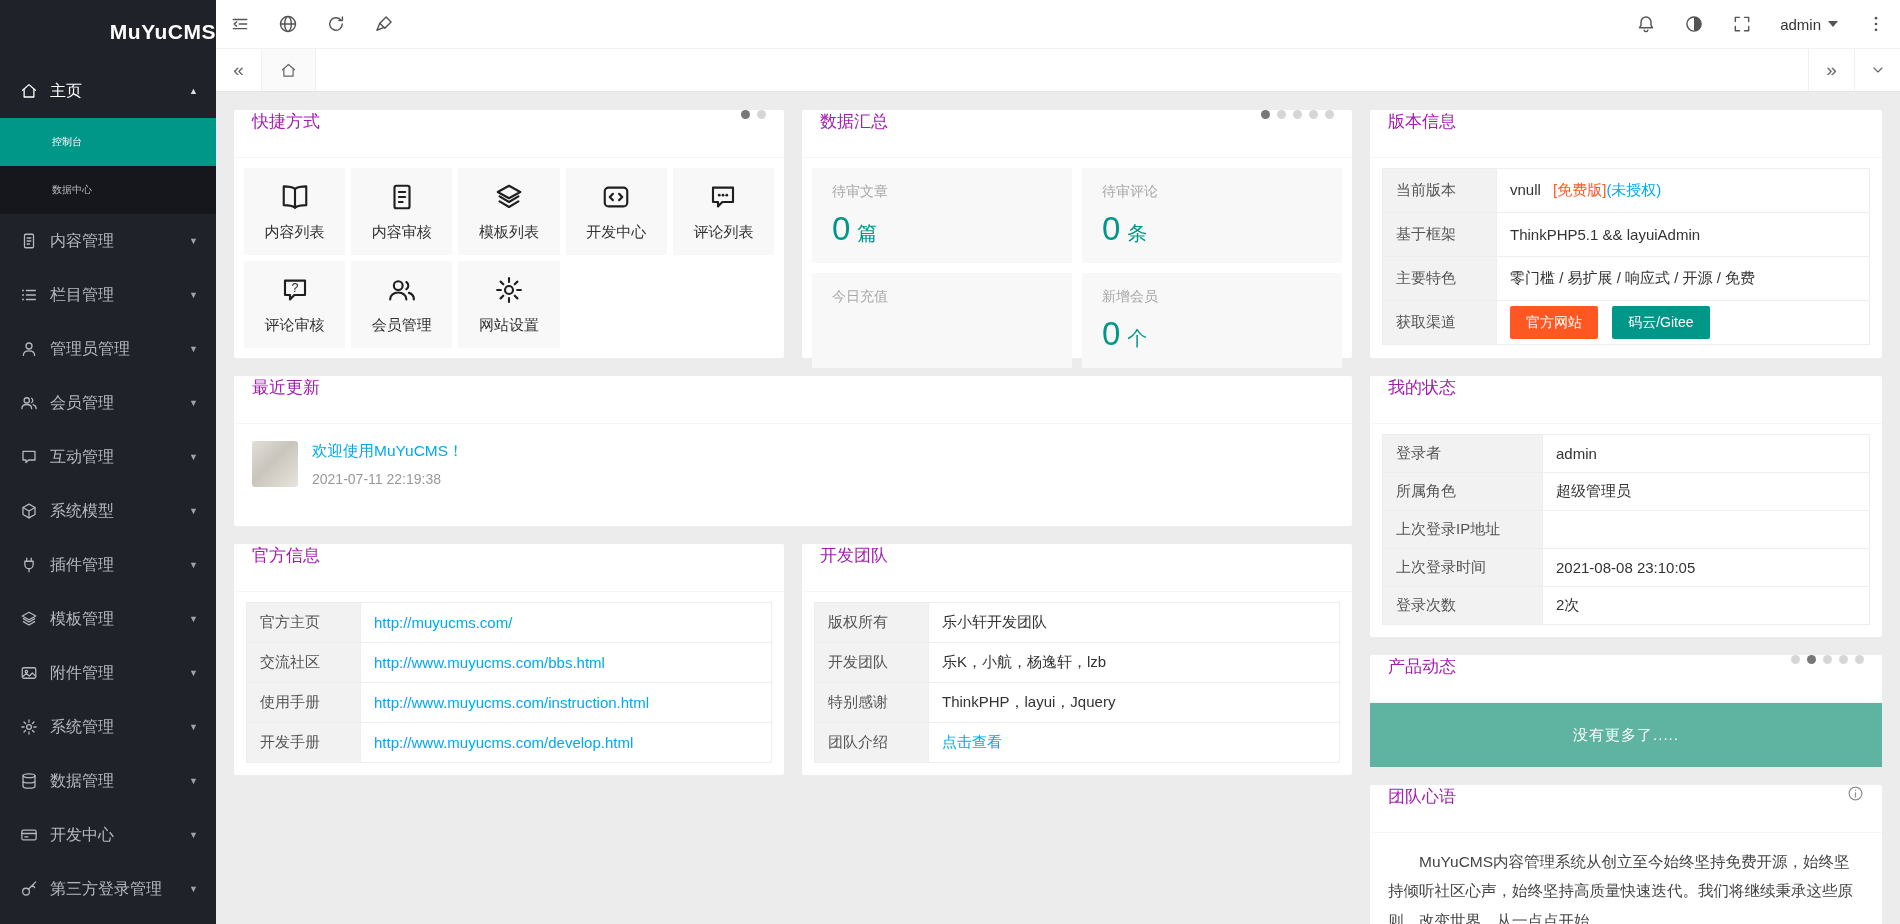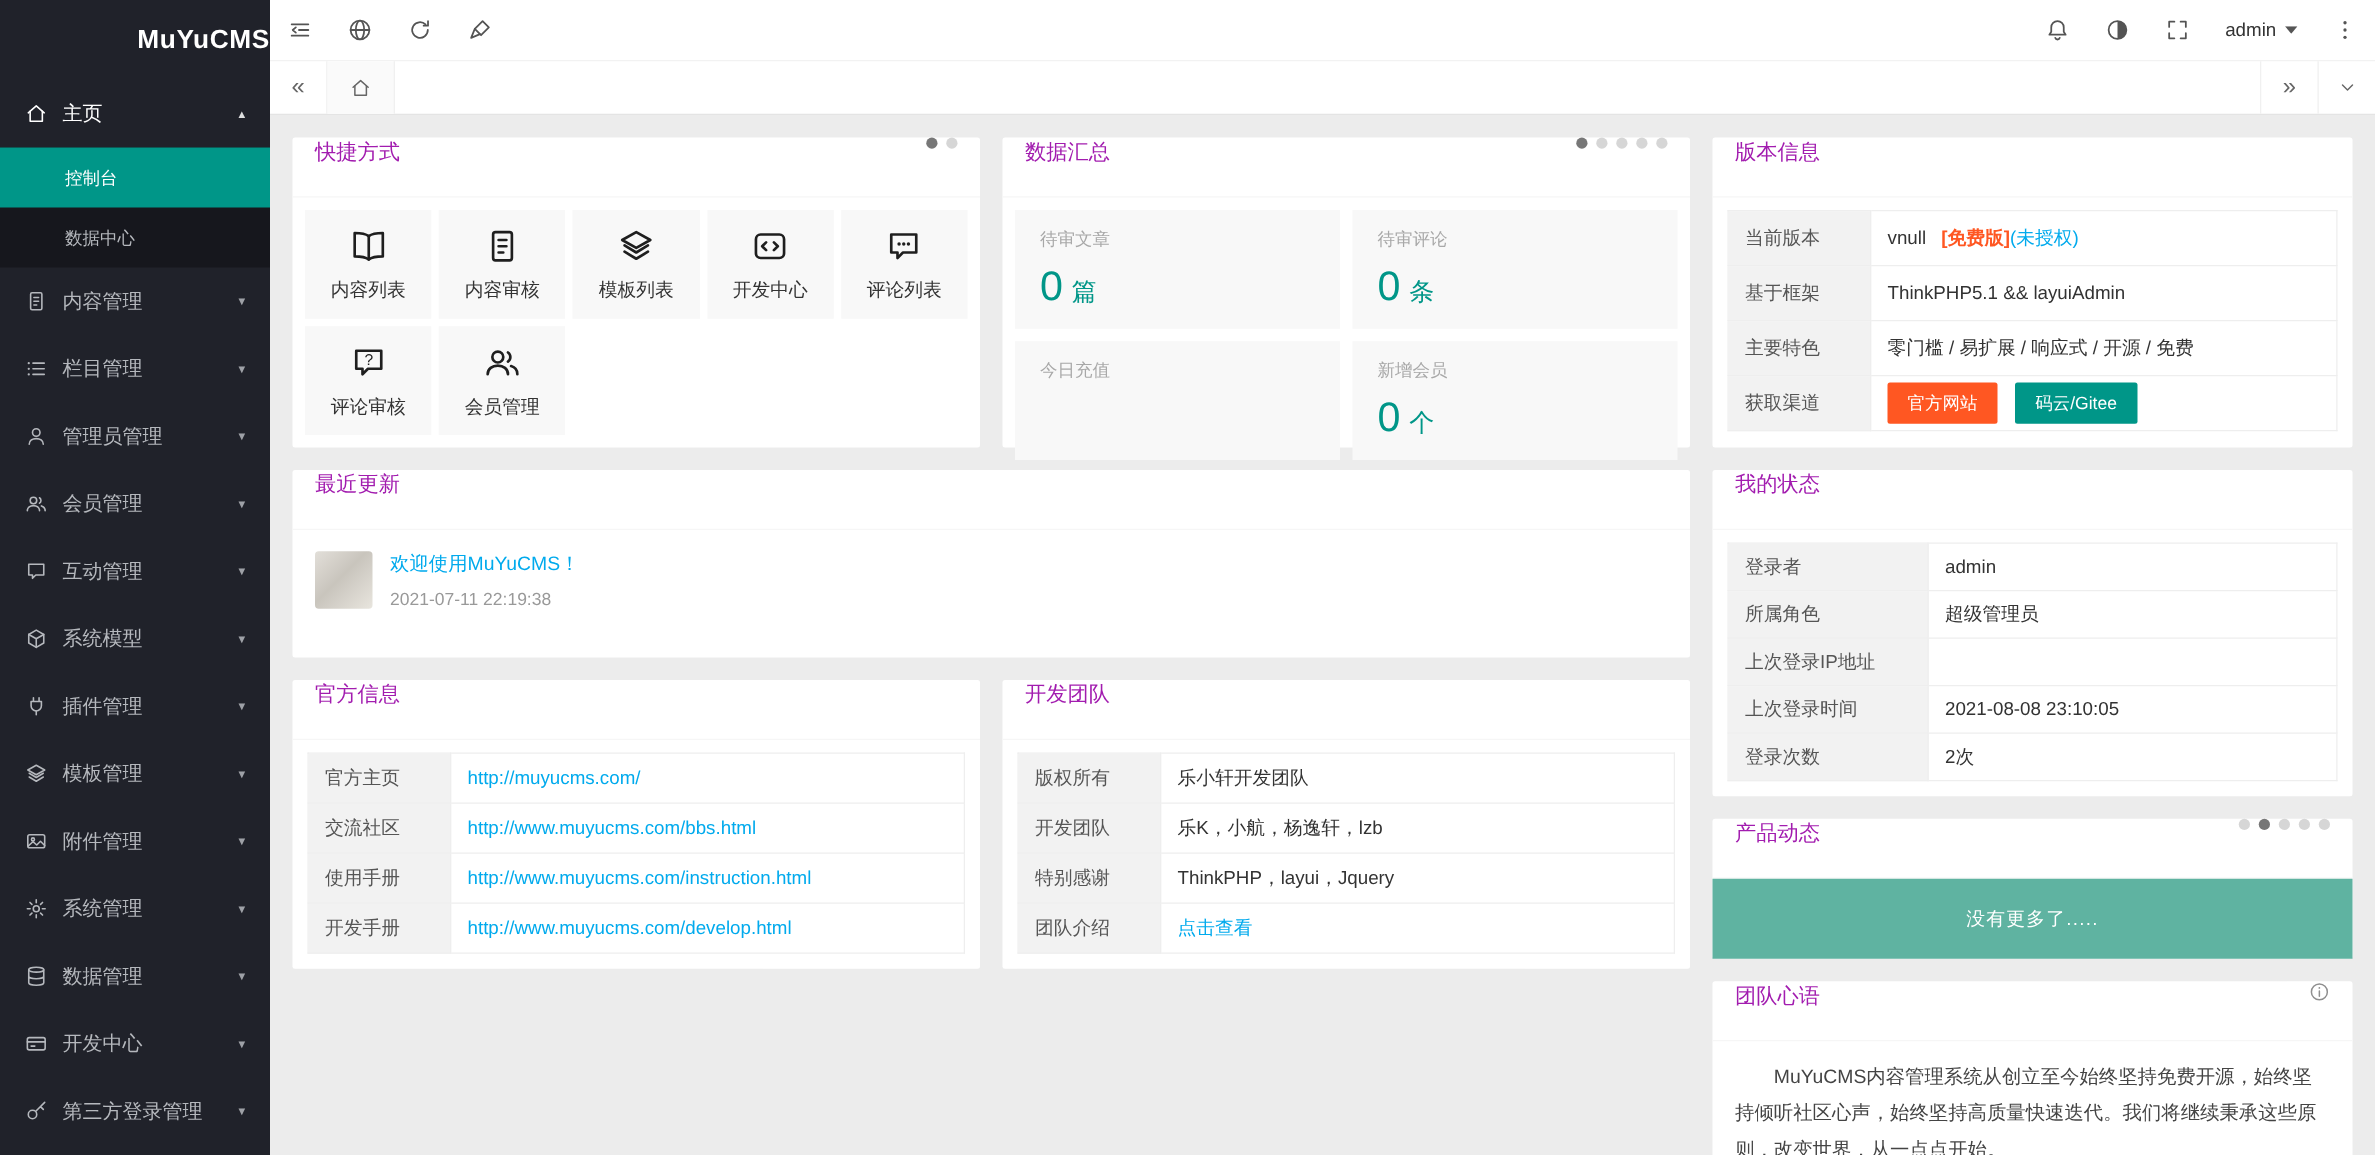--- a/index.html
+++ b/index.html
@@ -10,21 +10,21 @@
 
   
   .sidebar{width:216px;height:100%;background:#20222A;flex-shrink:0;overflow:hidden}
   .logo{height:64px;line-height:64px;text-align:right;color:#fff;font-size:21px;font-weight:bold;letter-spacing:.5px}
   .nav-item{position:relative;height:54px;display:flex;align-items:center;padding:0 20px;cursor:pointer;font-size:16px;color:#b5b8bd}
   .nav-item.open{color:#fff}
   .nav-icon{width:18px;height:18px;margin-right:12px;display:inline-flex;flex-shrink:0}
   .nav-icon svg{width:18px;height:18px}
   .caret{position:absolute;right:18px;font-size:9px;opacity:.85}
   .nav-children{background:rgba(0,0,0,.3)}
-  .nav-child{height:48px;line-height:48px;padding-left:52px;font-size:14px;color:#b5b8bd;cursor:pointer}
+  .nav-child{height:48px;line-height:48px;padding-left:52px;font-size:10px;color:#b5b8bd;cursor:pointer}
   .nav-child.active{background:#009688;color:#fff}
 
   
   .main{flex:1;display:flex;flex-direction:column;height:100%;min-width:0}
   .topbar{height:48px;background:#fff;display:flex;align-items:center;flex-shrink:0}
   .tb-btn{width:48px;height:48px;display:flex;align-items:center;justify-content:center;color:#545454;cursor:pointer}
   .tb-btn svg{width:20px;height:20px}
   .tb-right{margin-left:auto;display:flex;align-items:center}
   .admin{display:flex;align-items:center;gap:7px;padding:0 14px;height:48px;cursor:pointer;font-size:15px;color:#333}
   .admin svg{width:10px;height:6px;color:#555}
@@ -60,21 +60,21 @@
   .stat-value{margin-top:9px;color:#009688}
   .stat-num{font-size:33px}
   .stat-unit{font-size:20px;margin-left:7px}
 
   .card-body{padding:10px 12px 12px}
   table.kv{width:100%;border-collapse:collapse}
   .kv td{border:1px solid #eee;font-size:15px;color:#333;height:44px;padding:0 13px}
   .kv td.k{background:#f2f2f2;width:114px;color:#555}
   .kv a{color:#01AAED;text-decoration:none;cursor:pointer}
   .ver-name{margin-right:8px}
-  .ver-edition{color:#FF5722;font-weight:bold}
+  .ver-edition{color:#FF5722;font-weight:normal}
   .ver-license{color:#01AAED}
   .btn{display:inline-block;height:33px;line-height:33px;padding:0 16px;color:#fff;font-size:14px;border-radius:2px;border:none;cursor:pointer;margin-right:10px;font-family:inherit}
   .btn-site{background:#FF5722}
   .btn-gitee{background:#009688}
 
   .recent{min-height:150px;grid-column:1/-1}
   .recent-body{padding:17px 18px;display:flex;align-items:center}
   .thumb{width:46px;height:46px;border-radius:3px;margin-right:14px;flex-shrink:0;
          background:linear-gradient(135deg,#e2dfd9 0%,#c9c5bd 45%,#e8e5de 100%)}
   .recent-title{color:#01AAED;font-size:15.5px;cursor:pointer}
@@ -414,20 +414,27 @@
               </svg>
             <span class="quick-label">评论审核</span>
           </div>
           <div class="quick-cell">
             <svg class="ic" viewBox="0 0 24 24">
                 <circle cx="9" cy="8.5" r="3.5"></circle>
                 <path d="M2.5 19.5c0-3.5 3-5.5 6.5-5.5s6.5 2 6.5 5.5"></path>
                 <path d="M15.5 5.6a3.5 3.5 0 0 1 0 5.8M17.5 14.3c2.4.7 4 2.6 4 5.2"></path>
               </svg>
             <span class="quick-label">会员管理</span>
+          </div>
+          <div class="quick-cell">
+            <svg class="ic" viewBox="0 0 24 24">
+                <circle cx="12" cy="12" r="3.2"></circle>
+                <path d="M12 2.5v3M12 18.5v3M2.5 12h3M18.5 12h3M5.3 5.3l2.1 2.1M16.6 16.6l2.1 2.1M18.7 5.3l-2.1 2.1M7.4 16.6l-2.1 2.1"></path>
+              </svg>
+            <span class="quick-label">网站设置</span>
           </div>
         </div>
       </div>
 
       <div class="card row1">
         <div class="card-h">
           <span>数据汇总</span>
           <span class="dots">
             <span class="dot active"></span>
             <span class="dot"></span>

